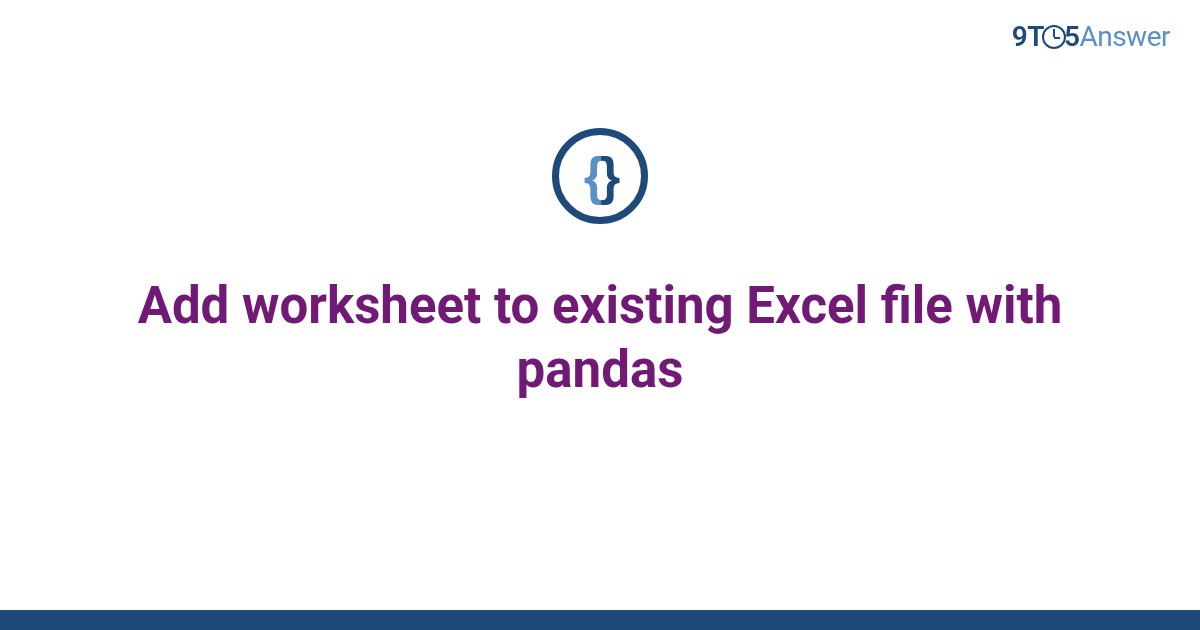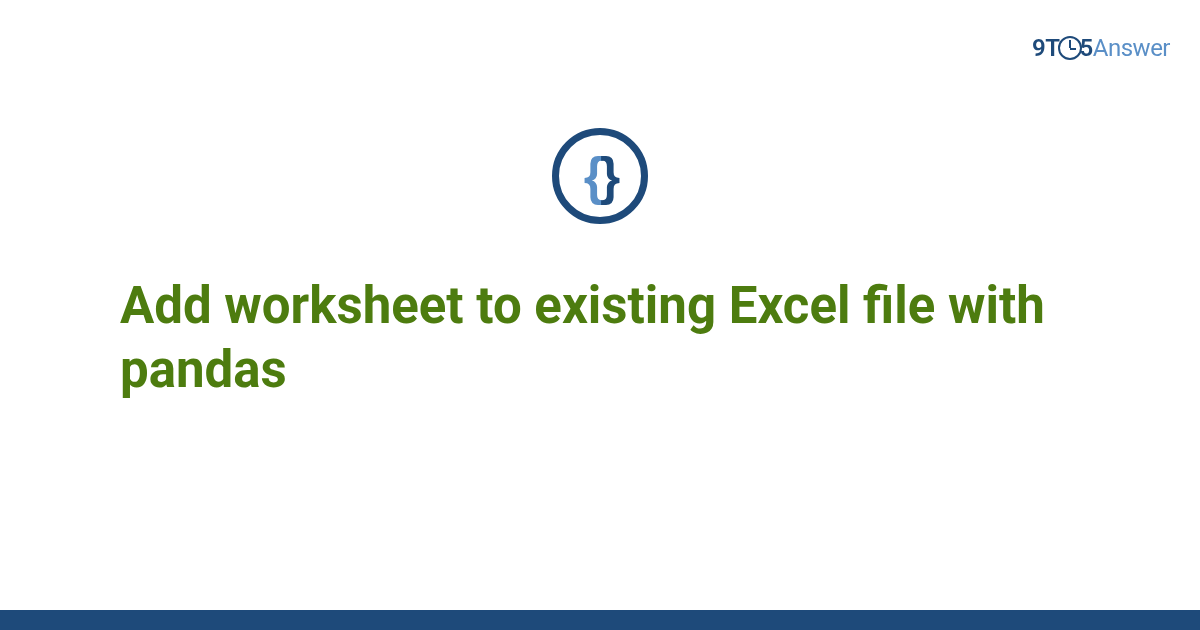--- a/index.html
+++ b/index.html
@@ -10,23 +10,23 @@
     body {
       width: 1200px;
       height: 630px;
       font-family: -apple-system, BlinkMacSystemFont, "Segoe UI", Roboto, Helvetica, Arial, sans-serif;
       background: #ffffff;
       position: relative;
       overflow: hidden;
     }
     .logo-top {
       position: absolute;
-      top: 34px;
+      top: 20px;
       right: 30px;
-      font-size: 24px;
+      font-size: 28px;
       font-weight: 600;
       letter-spacing: -0.5px;
     }
     .logo-top .nine {
       color: #1e4a7a;
     }
     .logo-top .t {
       color: #1e4a7a;
     }
     .logo-top .clock {
@@ -92,21 +92,22 @@
     }
     .brace-left {
       color: #5a8fc7;
     }
     .brace-right {
       color: #1e4a7a;
     }
     .title {
       font-size: 51px;
       font-weight: 700;
-      color: #4d7c0f;
+      color: #701a75;
+      text-align: center;
       line-height: 1.25;
       max-width: 960px;
     }
     .bottom-bar {
       position: absolute;
       bottom: 0;
       left: 0;
       right: 0;
       height: 20px;
       background: #1e4a7a;

